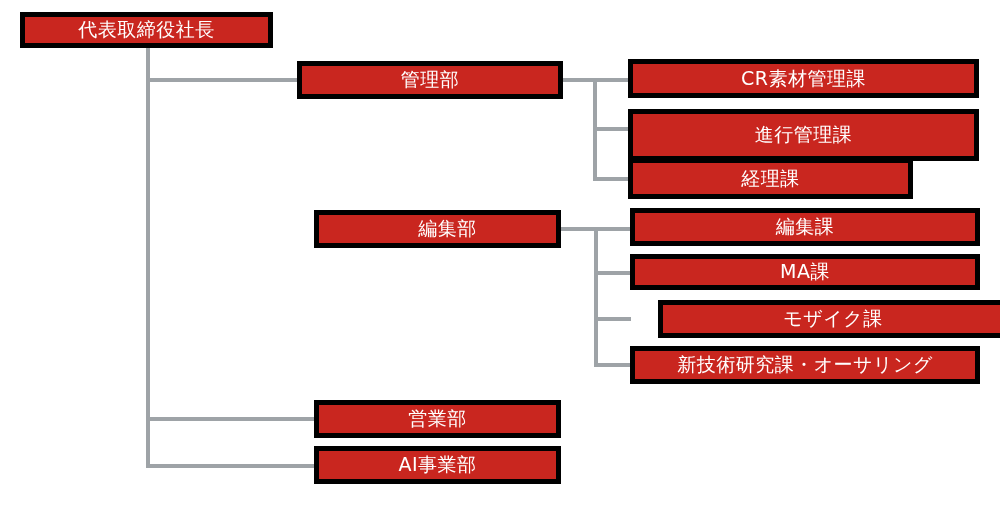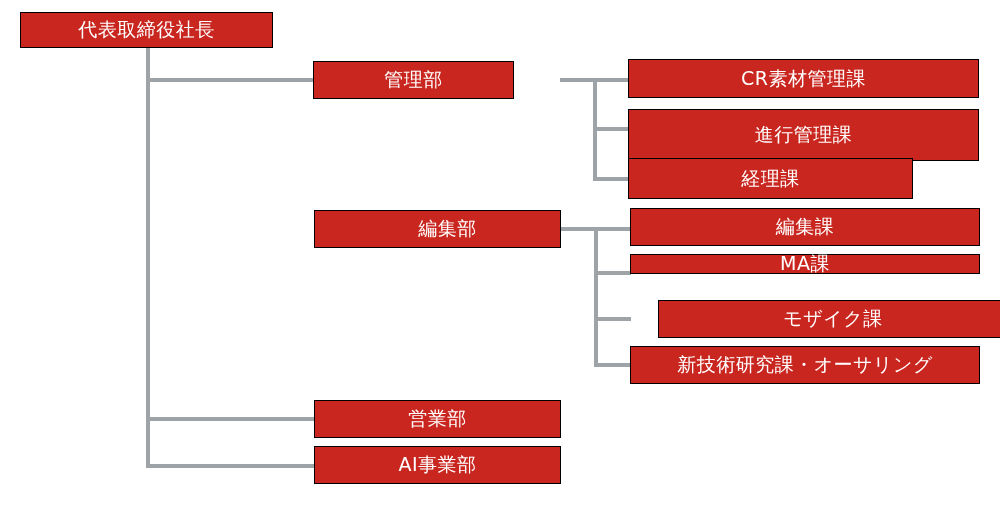--- a/index.html
+++ b/index.html
@@ -1,21 +1,21 @@
 <!DOCTYPE html>
 <html><head>
 <meta charset="utf-8">
 <style>
   html, body { margin:0; padding:0; background:#ffffff; }
   body { width:1000px; height:505px; position:relative; overflow:hidden;
          font-family:"DejaVu Sans", "Liberation Sans", sans-serif; }
   .box { position:absolute; background:#c9261f; color:#ffffff;
          display:flex; align-items:center; justify-content:center;
          font-size:19px; letter-spacing:0.5px; box-sizing:border-box;
-         border:1px solid #000000; white-space:nowrap; }
+         border:5px solid #000000; white-space:nowrap; }
   .line { position:absolute; background:#9ea3a7; }
 </style>
 </head>
 <body>
 
 <div class="line" style="left:146px; top:48px; width:4px; height:420px;"></div>
 <div class="line" style="left:146px; top:78px; width:168px; height:4px;"></div>
 <div class="line" style="left:146px; top:417px; width:168px; height:4px;"></div>
 <div class="line" style="left:146px; top:464px; width:168px; height:4px;"></div>
 
@@ -25,25 +25,25 @@
 <div class="line" style="left:593px; top:177px; width:37px; height:4px;"></div>
 
 <div class="line" style="left:561px; top:227px; width:70px; height:4px;"></div>
 <div class="line" style="left:594px; top:227px; width:4px; height:140px;"></div>
 <div class="line" style="left:594px; top:271px; width:37px; height:4px;"></div>
 <div class="line" style="left:594px; top:317px; width:37px; height:4px;"></div>
 <div class="line" style="left:594px; top:363px; width:37px; height:4px;"></div>
 
 <div class="box" style="left:20px; top:12px; width:253px; height:36px;">代表取締役社長</div>
 
-<div class="box" style="left:313px; top:61px; width:201px; height:38px;">管理部</div>
+<div class="box" style="left:297px; top:61px; width:266px; height:38px;">管理部</div>
 <div class="box" style="left:314px; top:210px; width:247px; height:38px;padding-left:20px;">編集部</div>
 <div class="box" style="left:314px; top:400px; width:247px; height:38px;">営業部</div>
 <div class="box" style="left:314px; top:446px; width:247px; height:38px;">AI事業部</div>
 
 <div class="box" style="left:628px; top:59px; width:351px; height:39px;">CR素材管理課</div>
 <div class="box" style="left:628px; top:109px; width:351px; height:52px;">進行管理課</div>
 <div class="box" style="left:628px; top:158px; width:285px; height:41px;">経理課</div>
 
 <div class="box" style="left:630px; top:208px; width:350px; height:38px;">編集課</div>
-<div class="box" style="left:630px; top:254px; width:350px; height:20px;">MA課</div>
+<div class="box" style="left:630px; top:254px; width:350px; height:36px;">MA課</div>
 <div class="box" style="left:630px; top:300px; width:350px; height:38px;margin-left:28px;">モザイク課</div>
 <div class="box" style="left:630px; top:346px; width:350px; height:38px;">新技術研究課・オーサリング</div>
 
 </body></html>

